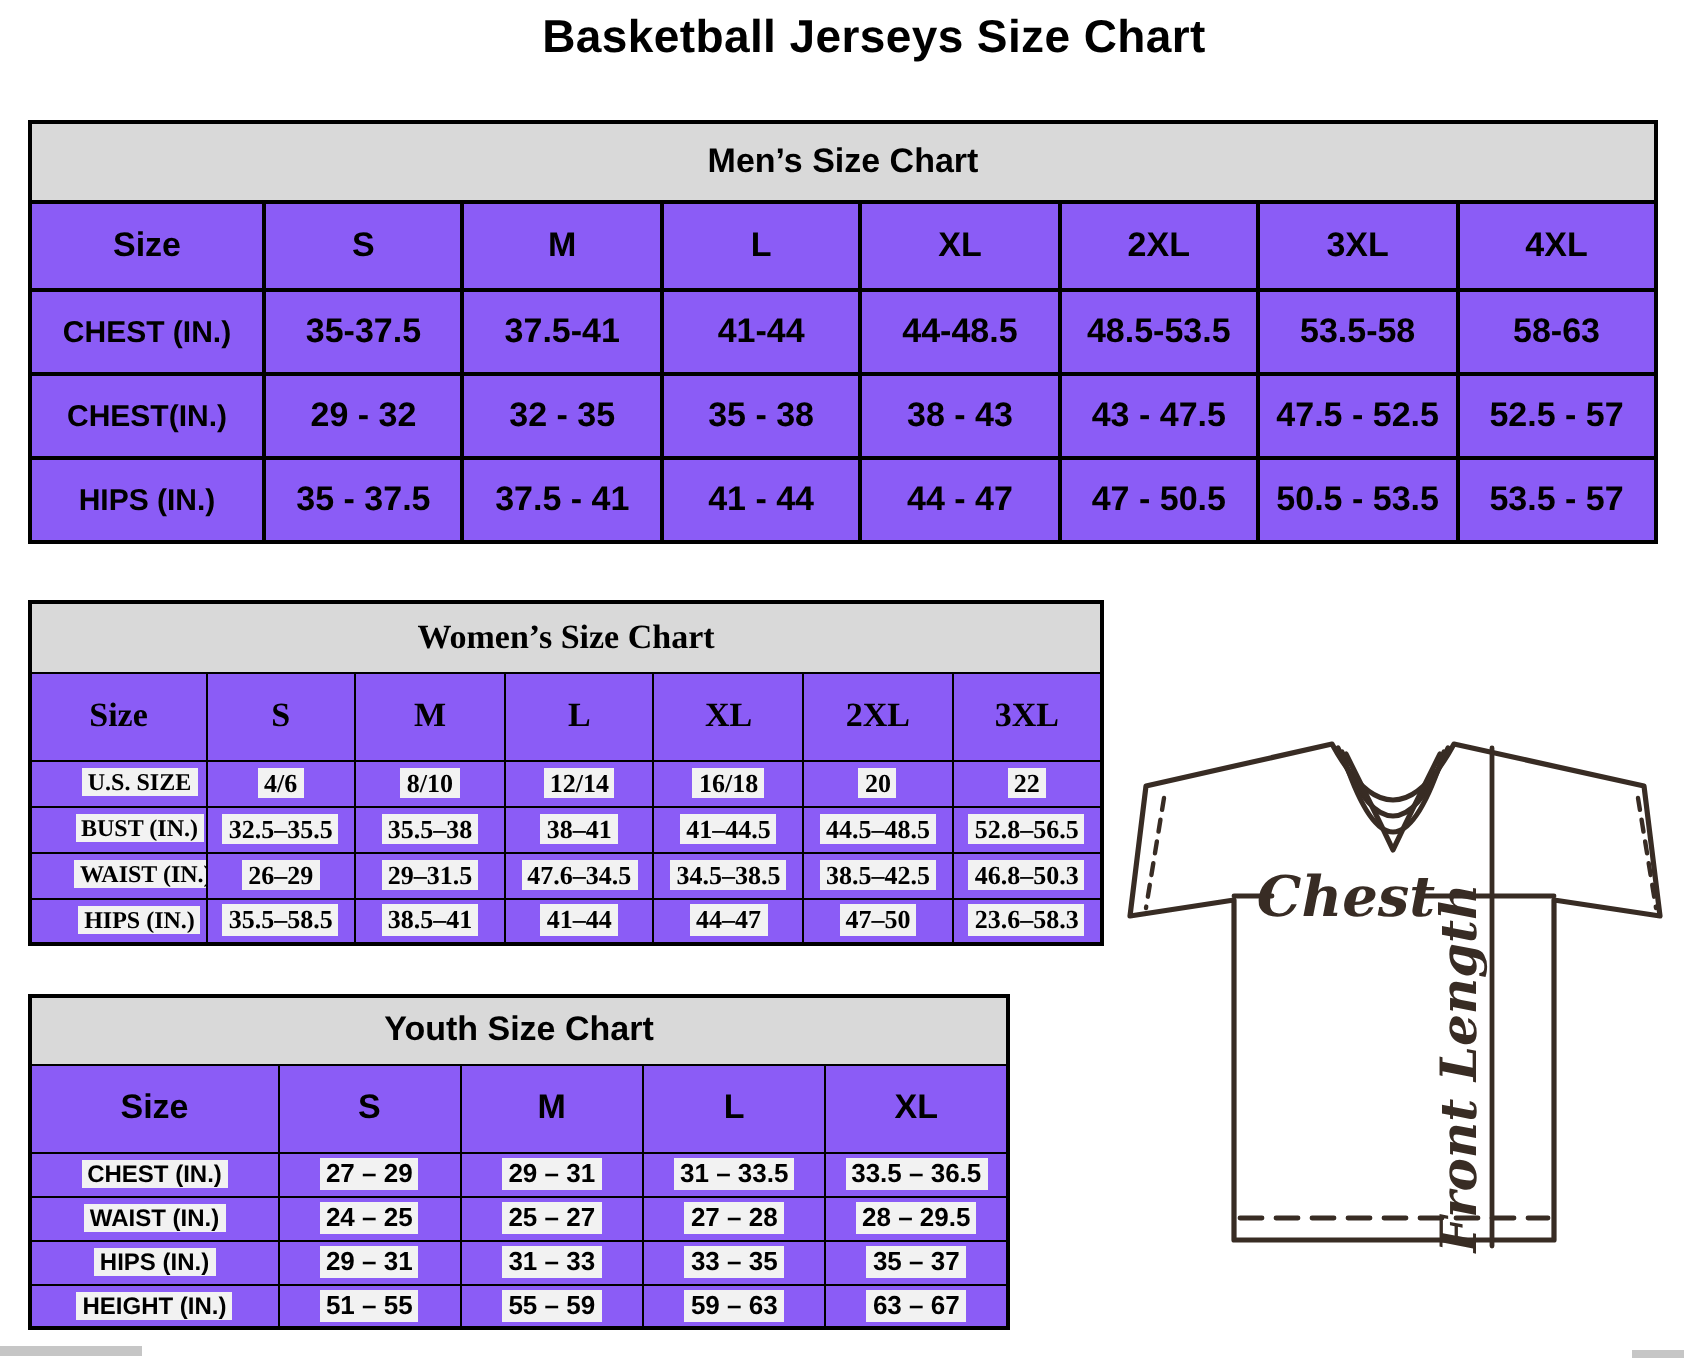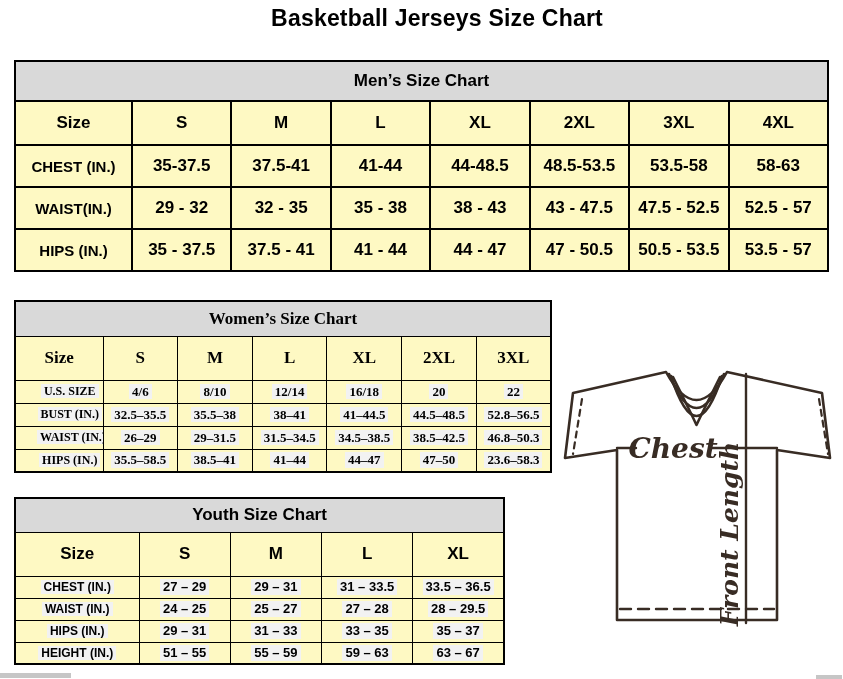--- a/index.html
+++ b/index.html
@@ -5,21 +5,21 @@
   html,body{margin:0;padding:0;}
   body{
     position:relative;width:843px;height:679px;background:#ffffff;
     font-family:"Liberation Sans",sans-serif;color:#000;overflow:hidden;
   }
   .page-title{
     position:absolute;top:5px;left:0;width:812px;text-align:center;
     font-size:23px;font-weight:bold;letter-spacing:0.2px;margin-left:31px;
   }
   table.tbl{
-    position:absolute;border-collapse:collapse;table-layout:fixed;background:#fef9c3;
+    position:absolute;border-collapse:collapse;table-layout:fixed;background:#8b5cf6;
   }
   .tbl th,.tbl td{
     border:1px solid #000;text-align:center;vertical-align:middle;
     padding:0;white-space:nowrap;overflow:hidden;
   }
   .tbl .tbl-title{background:#d9d9d9;font-size:17px;font-weight:bold;}
   
   .men{left:14px;top:60px;width:815px;}
   .men th,.men td{border-width:2px;}
   .men .title-row{height:40px;}
@@ -88,21 +88,21 @@
       <td class="row-label">CHEST (IN.)</td>
       <td class="val">35-37.5</td>
       <td class="val">37.5-41</td>
       <td class="val">41-44</td>
       <td class="val">44-48.5</td>
       <td class="val">48.5-53.5</td>
       <td class="val">53.5-58</td>
       <td class="val">58-63</td>
     </tr>
     <tr>
-      <td class="row-label">WAIST(IN.)</td>
+      <td class="row-label">CHEST(IN.)</td>
       <td class="val">29 - 32</td>
       <td class="val">32 - 35</td>
       <td class="val">35 - 38</td>
       <td class="val">38 - 43</td>
       <td class="val">43 - 47.5</td>
       <td class="val">47.5 - 52.5</td>
       <td class="val">52.5 - 57</td>
     </tr>
     <tr>
       <td class="row-label">HIPS (IN.)</td>
@@ -157,21 +157,21 @@
       <td class="val"><span class="hl">35.5–38</span></td>
       <td class="val"><span class="hl">38–41</span></td>
       <td class="val"><span class="hl">41–44.5</span></td>
       <td class="val"><span class="hl">44.5–48.5</span></td>
       <td class="val"><span class="hl">52.8–56.5</span></td>
     </tr>
     <tr>
       <td class="row-label"><span class="hl">WAIST (IN.)</span></td>
       <td class="val"><span class="hl">26–29</span></td>
       <td class="val"><span class="hl">29–31.5</span></td>
-      <td class="val"><span class="hl">31.5–34.5</span></td>
+      <td class="val"><span class="hl">47.6–34.5</span></td>
       <td class="val"><span class="hl">34.5–38.5</span></td>
       <td class="val"><span class="hl">38.5–42.5</span></td>
       <td class="val"><span class="hl">46.8–50.3</span></td>
     </tr>
     <tr>
       <td class="row-label"><span class="hl">HIPS (IN.)</span></td>
       <td class="val"><span class="hl">35.5–58.5</span></td>
       <td class="val"><span class="hl">38.5–41</span></td>
       <td class="val"><span class="hl">41–44</span></td>
       <td class="val"><span class="hl">44–47</span></td>

